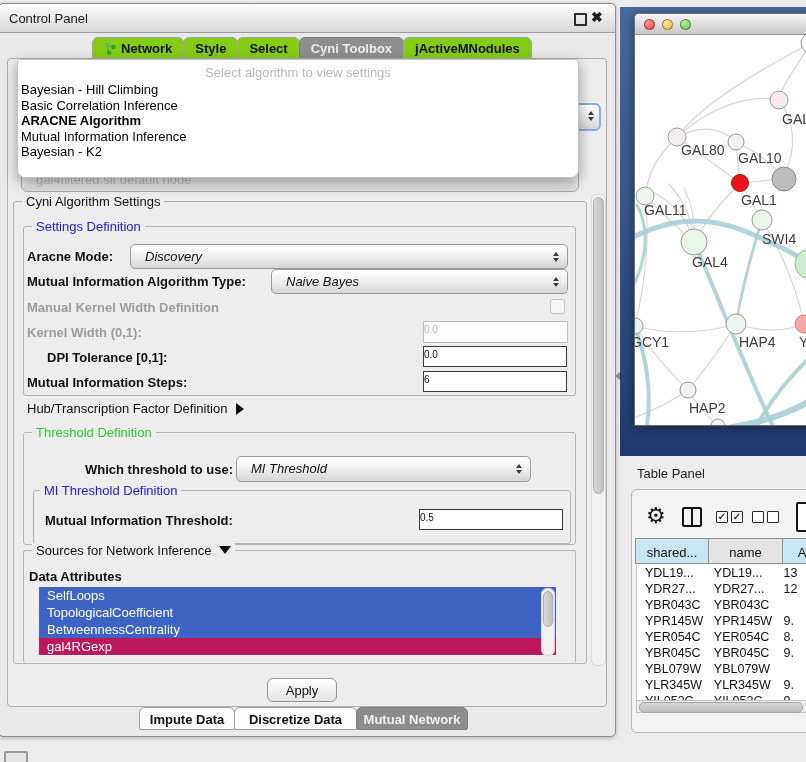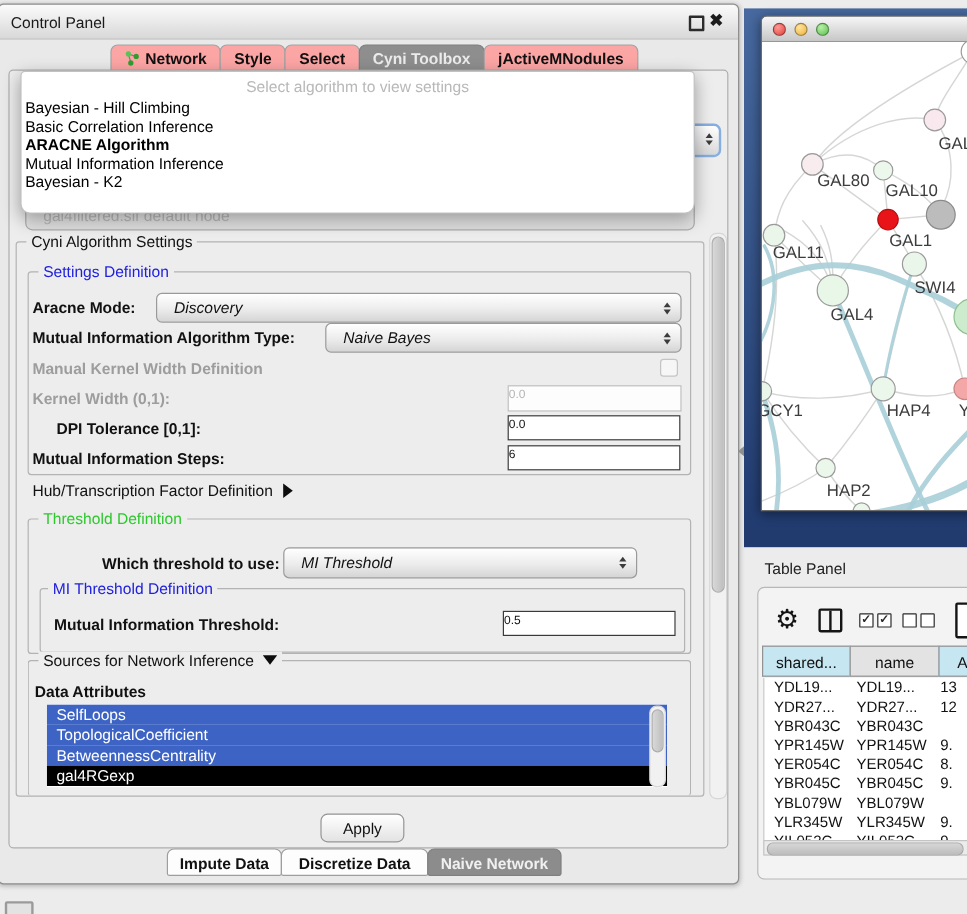--- a/index.html
+++ b/index.html
@@ -11,21 +11,21 @@
   
   .cp-win{position:absolute;left:-2px;top:3px;width:616px;height:732px;border:1px solid #8f8f8f;
           border-radius:5px;background:#e9e9e9;box-shadow:0 1px 4px rgba(0,0,0,.25);}
   .cp-title{position:absolute;left:0;top:0;width:100%;height:28px;border-bottom:1px solid #9c9c9c;
             background:linear-gradient(#fbfbfb,#d8d8d8);border-radius:5px 5px 0 0;}
   .cp-title .t{position:absolute;left:10px;top:7px;font-size:13px;color:#1a1a1a;}
   .win-float{position:absolute;left:575px;top:9px;width:9px;height:9px;border:2px solid #2b2b2b;border-radius:1px;}
   .win-close{position:absolute;left:592px;top:5px;font-size:14px;font-weight:bold;color:#1b1b1b;}
   
   .tabs{position:absolute;left:94px;top:33px;display:flex;}
-  .tab{border:1px solid #a3a3a3;background:#fca5a5;margin-left:-1px;padding:3px 11px 4px;
+  .tab{border:1px solid #a3a3a3;background:#84cc16;margin-left:-1px;padding:3px 11px 4px;
        font-size:13px;font-weight:600;border-radius:6px 6px 0 0;display:flex;align-items:center;gap:5px;}
   .tab.sel{background:#8e8e8e;color:#ececec;border-color:#7f7f7f;}
   .btabs{position:absolute;top:703px;left:0;width:616px;}
   .btab{position:absolute;border:1px solid #9e9e9e;background:#fdfdfd;height:17px;padding-top:4px;
         font-size:13px;font-weight:600;text-align:center;border-radius:6px 6px 2px 2px;}
   .btab.sel{background:#8c8c8c;color:#f0f0f0;border-color:#7f7f7f;}
   
   .inner{position:absolute;left:8px;top:54px;width:598px;height:647px;border:1px solid #aeaeae;
          border-radius:4px;background:#ededed;}
   
@@ -224,33 +224,33 @@
 
     <div class="group" style="left:24px;top:546px;width:551px;height:112px;border-bottom:none;">
       <span class="legend" style="left:8px;"><span>Sources for Network Inference</span><span class="arrow-dn"></span></span>
     </div>
     <span class="lbl b" style="left:30px;top:565px;">Data Attributes</span>
     <div class="attr-list">
       <div>
           <div class="attr-item" style="background: rgb(61, 100, 196);">SelfLoops</div>
           <div class="attr-item" style="background: rgb(61, 100, 196);">TopologicalCoefficient</div>
           <div class="attr-item" style="background: rgb(61, 100, 196);">BetweennessCentrality</div>
-          <div class="attr-item" style="background: #000000;">gal4RGexp</div>
+          <div class="attr-item" style="background: #be185d;">gal4RGexp</div>
         </div>
       <div class="vtrack" style="right:1px;top:1px;width:12px;height:66px;">
         <div class="vthumb" style="left:1px;top:2px;width:8px;height:34px;"></div>
       </div>
     </div>
 
     <div class="apply">Apply</div>
 
     <div class="btabs">
       <div class="btab" style="left:140px;width:94px;">Impute Data</div>
       <div class="btab" style="left:235px;width:121px;">Discretize Data</div>
-      <div class="btab sel" style="left:357px;width:110px;">Naive Network</div>
+      <div class="btab sel" style="left:357px;width:110px;">Mutual Network</div>
     </div>
   </div>
 
   <div class="divider-arrow"></div>
 
   <div class="desktop"></div>
   <div class="net-win">
     <div class="net-title">
       <span class="light l-red"></span>
       <span class="light l-yel"></span>

